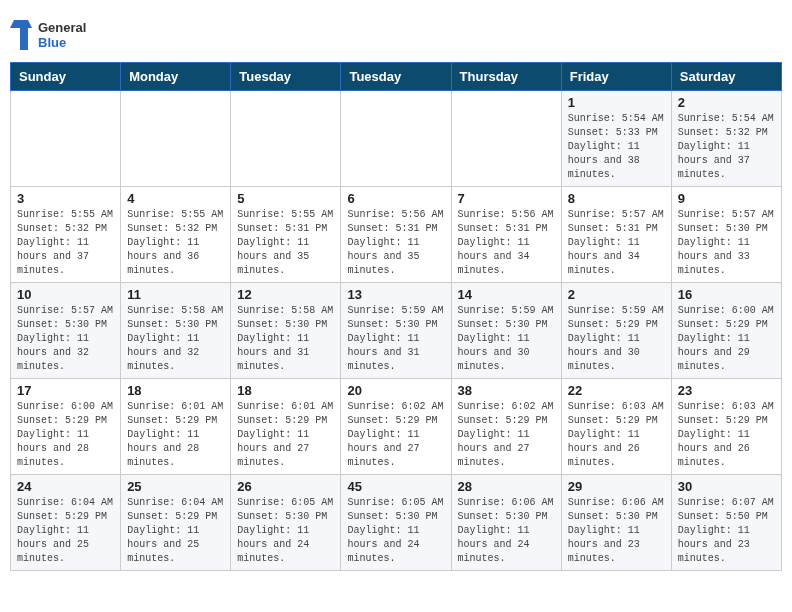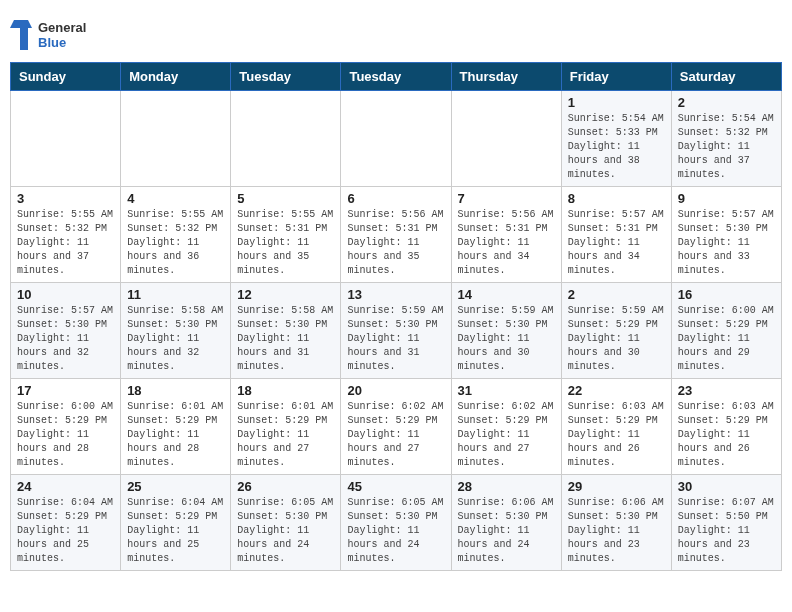--- a/index.html
+++ b/index.html
@@ -258,21 +258,21 @@
 and 27 minutes.</div>
         </td>
         <td>
           <span class="day-number">20</span>
           <div class="day-info">Sunrise: 6:02 AM
 Sunset: 5:29 PM
 Daylight: 11 hours
 and 27 minutes.</div>
         </td>
         <td>
-          <span class="day-number">31</span>
+          <span class="day-number">38</span>
           <div class="day-info">Sunrise: 6:02 AM
 Sunset: 5:29 PM
 Daylight: 11 hours
 and 27 minutes.</div>
         </td>
         <td>
           <span class="day-number">22</span>
           <div class="day-info">Sunrise: 6:03 AM
 Sunset: 5:29 PM
 Daylight: 11 hours

